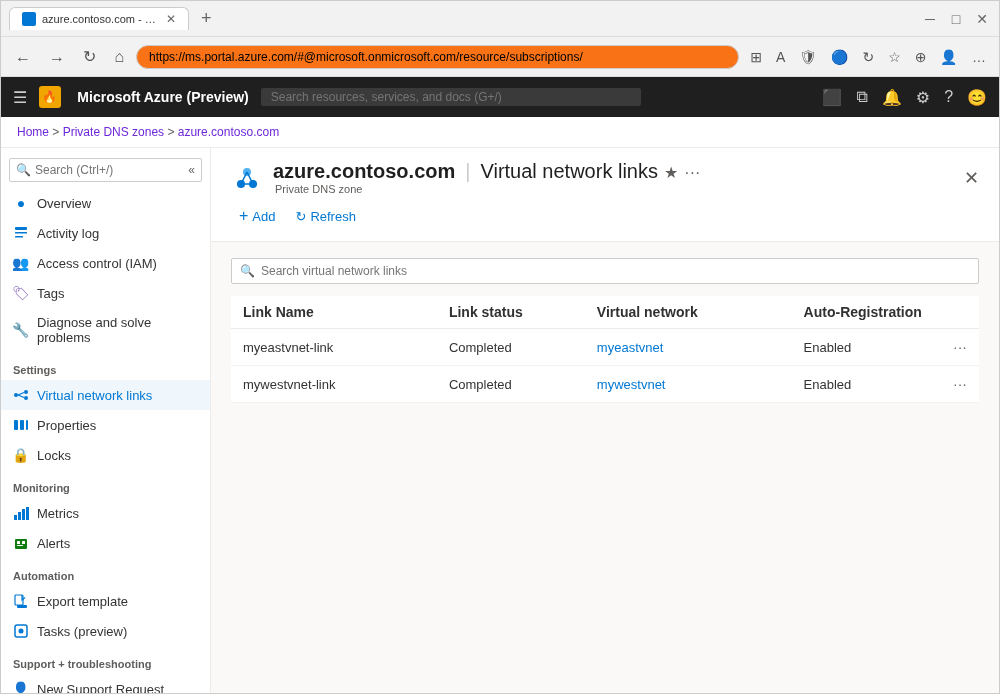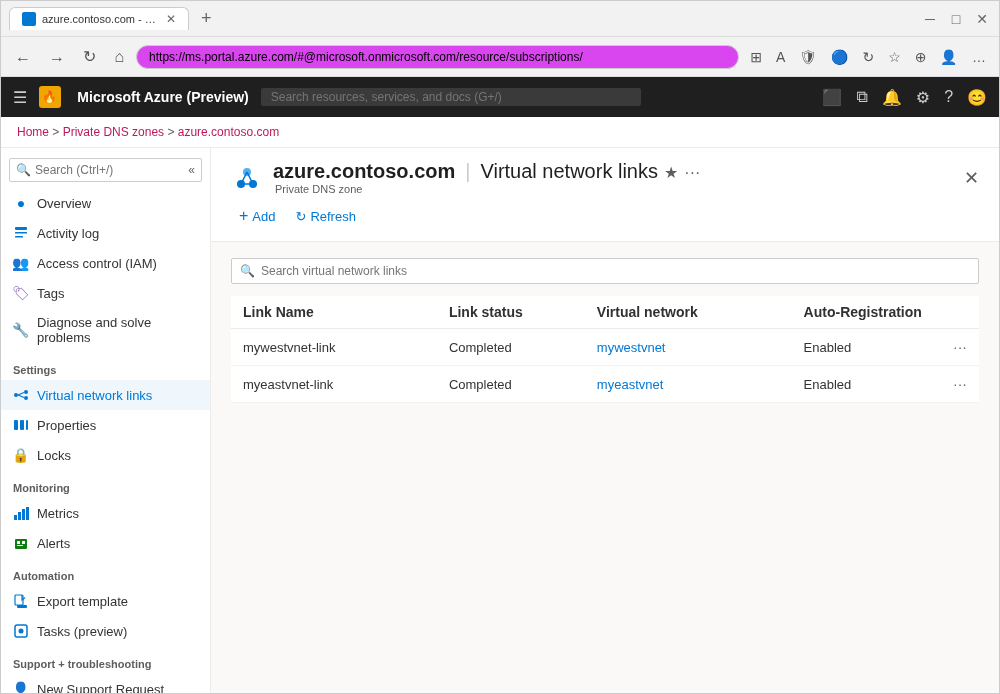--- a/index.html
+++ b/index.html
@@ -11,36 +11,36 @@
     .browser-tab { background: #fff; border: 1px solid #ccc; border-bottom: none; padding: 4px 12px; border-radius: 6px 6px 0 0; font-size: 12px; display: flex; align-items: center; gap: 6px; max-width: 180px; }
     .browser-tab-icon { width: 14px; height: 14px; background: #0078d4; border-radius: 2px; flex-shrink: 0; }
     .browser-tab-label { font-size: 11px; white-space: nowrap; overflow: hidden; text-overflow: ellipsis; }
     .browser-tab-close { margin-left: 4px; color: #666; cursor: pointer; font-size: 12px; }
     .browser-new-tab { background: none; border: none; font-size: 18px; color: #666; cursor: pointer; padding: 0 4px; }
     .window-controls { margin-left: auto; display: flex; gap: 8px; }
     .window-control { width: 18px; height: 18px; display: flex; align-items: center; justify-content: center; font-size: 14px; color: #666; cursor: pointer; }
 
     .browser-toolbar { background: #f2f2f2; border-bottom: 1px solid #ddd; padding: 4px 8px; display: flex; align-items: center; gap: 6px; height: 40px; }
     .nav-btn { background: none; border: none; cursor: pointer; color: #555; font-size: 16px; padding: 4px 6px; border-radius: 3px; }
-    .address-bar { flex: 1; border: 1px solid #ccc; border-radius: 16px; padding: 4px 12px; font-size: 12px; background: #d946ef; }
+    .address-bar { flex: 1; border: 1px solid #ccc; border-radius: 16px; padding: 4px 12px; font-size: 12px; background: #f97316; }
     .toolbar-icons { display: flex; gap: 4px; }
     .toolbar-icon { font-size: 14px; color: #555; padding: 4px 5px; cursor: pointer; border-radius: 3px; }
 
     
     .azure-topbar { background: #1f1f1f; color: #fff; height: 40px; display: flex; align-items: center; padding: 0 12px; gap: 12px; flex-shrink: 0; }
     .hamburger { font-size: 16px; cursor: pointer; color: #ccc; }
     .azure-logo { font-size: 14px; font-weight: 600; color: #fff; white-space: nowrap; }
     .azure-logo-icon { width: 22px; height: 22px; background: #f0a500; border-radius: 3px; display: flex; align-items: center; justify-content: center; font-size: 12px; font-weight: bold; color: #000; margin-right: 4px; }
     .azure-search { flex: 1; max-width: 380px; background: #3a3a3a; border: none; border-radius: 2px; padding: 2px 10px; color: #ccc; font-size: 12px; }
     .topbar-right { margin-left: auto; display: flex; align-items: center; gap: 14px; }
     .topbar-icon { color: #ccc; font-size: 16px; cursor: pointer; }
 
     
     .breadcrumb { padding: 8px 16px; font-size: 12px; color: #0078d4; background: #fff; border-bottom: 1px solid #edebe9; }
-    .breadcrumb a { color: #be185d; text-decoration: none; }
+    .breadcrumb a { color: #6d28d9; text-decoration: none; }
     .breadcrumb span { color: #605e5c; }
 
     
     .main-layout { display: flex; flex: 1; overflow: hidden; background: #faf9f8; }
 
     
     .sidebar { width: 210px; background: #fff; border-right: 1px solid #edebe9; overflow-y: auto; flex-shrink: 0; padding-top: 4px; }
     .sidebar-search { margin: 6px 8px; display: flex; align-items: center; border: 1px solid #ccc; border-radius: 2px; padding: 4px 6px; background: #fff; gap: 4px; }
     .sidebar-search input { border: none; outline: none; font-size: 12px; color: #333; width: 100%; }
     .sidebar-search-icon { color: #666; font-size: 12px; }
@@ -339,32 +339,32 @@
               <tr>
                 <th class="table-col-name">Link Name</th>
                 <th class="table-col-status">Link status</th>
                 <th class="table-col-vnet">Virtual network</th>
                 <th class="table-col-auto">Auto-Registration</th>
                 <th class="table-col-actions"></th>
               </tr>
             </thead>
             <tbody>
               <tr>
+                <td>myeastvnet-link</td>
+                <td>Completed</td>
+                <td><a class="link-cell">myeastvnet</a></td>
+                <td>Enabled</td>
+                <td><span class="more-cell">···</span></td>
+              </tr>
+              <tr>
                 <td>mywestvnet-link</td>
                 <td>Completed</td>
                 <td><a class="link-cell">mywestvnet</a></td>
                 <td>Enabled</td>
                 <td><span class="more-cell">···</span></td>
               </tr>
-              <tr>
-                <td>myeastvnet-link</td>
-                <td>Completed</td>
-                <td><a class="link-cell">myeastvnet</a></td>
-                <td>Enabled</td>
-                <td><span class="more-cell">···</span></td>
-              </tr>
             </tbody>
           </table>
         </div>
       </div>
     </div>
   </div>
 </div>
 
 </body></html>

